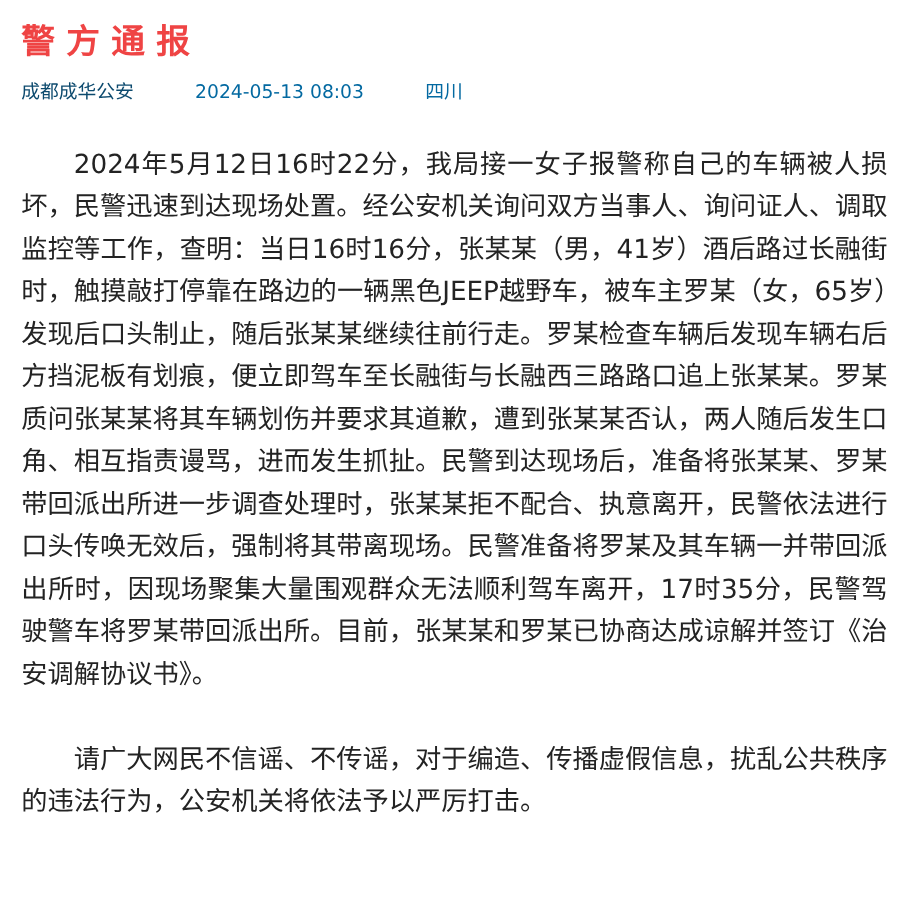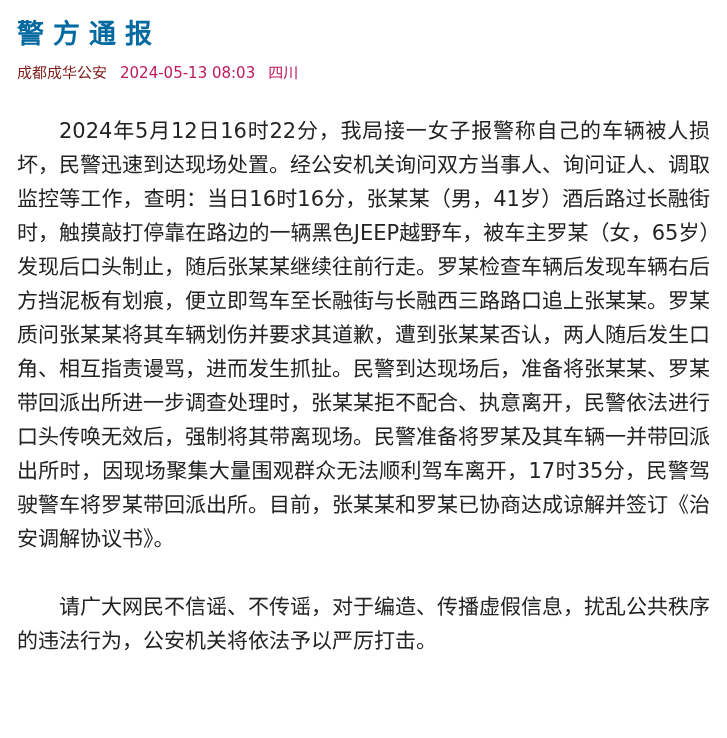--- a/index.html
+++ b/index.html
@@ -14,39 +14,40 @@
     background: #ffffff;
     box-sizing: border-box;
     padding: 10px 17px 0 17px;
     overflow: hidden;
   }
   .article-title {
     margin: 8px 0 0 0;
     font-size: 27px;
     line-height: 32px;
     font-weight: bold;
-    color: #0369a1;
+    color: #ef4444;
     letter-spacing: 9px;
   }
   .byline {
     margin-top: 13px;
     font-size: 15px;
     line-height: 20px;
     display: flex;
     align-items: baseline;
     gap: 13px;
     white-space: nowrap;
   }
   .byline .source {
-    color: #7f1d1d;
+    color: #0c4a6e;
     text-decoration: none;
     cursor: pointer;
   }
   .byline .meta {
-    color: #be185d;
+    color: #0369a1;
+    margin-left: 36px;
   }
   .article-body {
     margin-top: 31px;
     font-size: 21px;
     line-height: 34px;
     color: #232323;
     text-align: justify;
   }
   .article-body p {
     margin: 0 0 34px 0;

